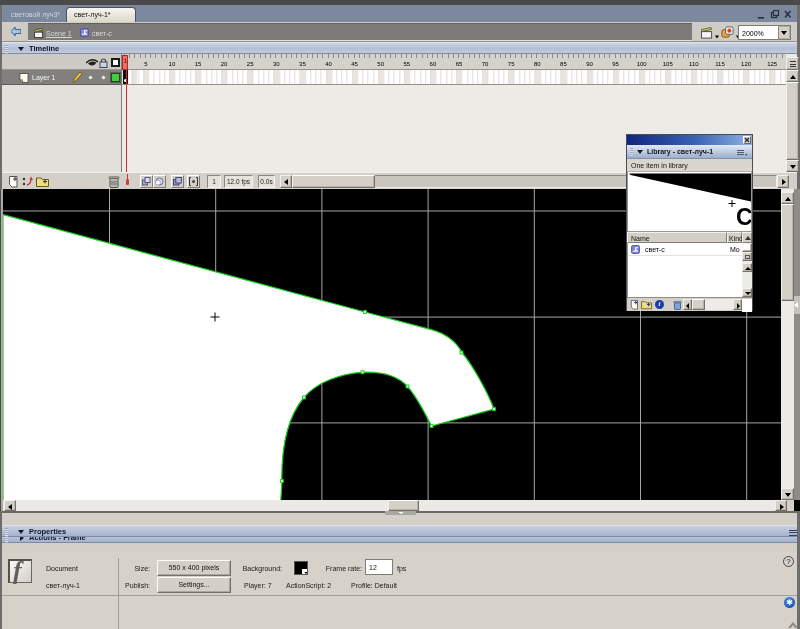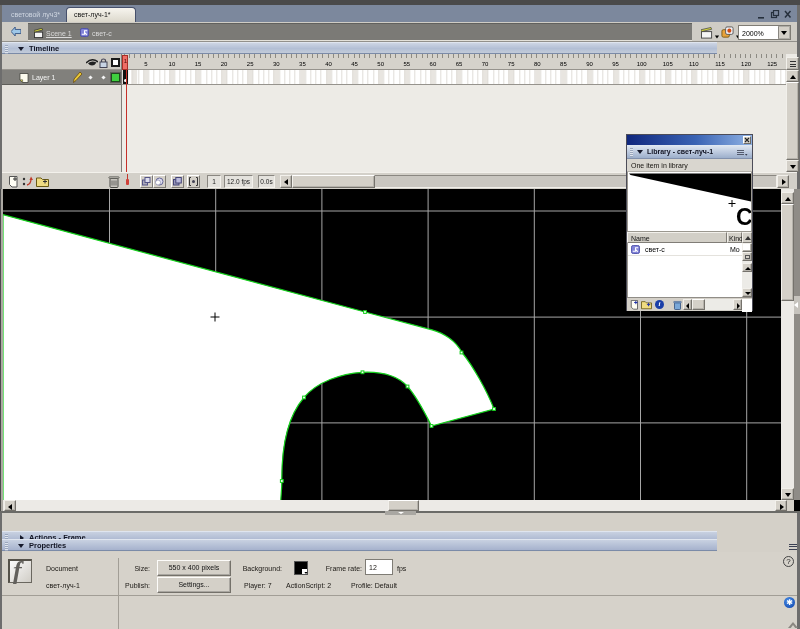--- a/index.html
+++ b/index.html
@@ -16,21 +16,21 @@
 
 #editbar{left:2px;top:22px;width:795px;height:20px;background:#cfccc5;border-bottom:1px solid #92908b;}
 #backarr{left:9px;top:5px;width:10px;height:9px;}
 #crumb{left:26px;top:1px;width:664px;height:18px;background:#7b7a76;border-top:1px solid #61615e;border-bottom:1px solid #e3e1da;}
 #crumb .t{color:#dadada;top:6px;}
 #zoombox{left:736px;top:3px;width:53px;height:15px;background:#fff;border:1px solid #7f7c75;}
 #zoombox span{left:3px;top:4px;color:#000;}
 #zoomdd{left:39px;top:0px;width:12px;height:13px;background:#d4d0c8;border:1px solid #aeaca6;border-left-color:#8a8781;}
 .dar{width:0;height:0;border-left:3px solid transparent;border-right:3px solid transparent;border-top:4px solid #000;}
 
-.phead{left:2px;width:715px;height:12px;background:linear-gradient(#c8d1e1,#a6b2cd);border-top:1px solid #dfe5ef;border-bottom:1px solid #7b8ba8;}
+.phead{left:2px;width:795px;height:12px;background:linear-gradient(#c8d1e1,#a6b2cd);border-top:1px solid #dfe5ef;border-bottom:1px solid #7b8ba8;}
 .phead .tri{left:16px;top:4px;width:0;height:0;border-left:3.5px solid transparent;border-right:3.5px solid transparent;border-top:4.5px solid #15182a;}
 .phead .trir{left:18px;top:2.5px;width:0;height:0;border-top:3.5px solid transparent;border-bottom:3.5px solid transparent;border-left:4.5px solid #15182a;}
 .phead .lbl{left:27px;top:2px;font-weight:bold;font-size:7.5px;color:#101322;}
 .grip{left:3px;top:2px;width:3px;height:9px;background:repeating-linear-gradient(#9aa6bc 0 1px,#dfe5ee 1px 2px);}
 #tlhead{top:42px;background:linear-gradient(#cdd5e4,#b3bfd5 55%,#c2cbd9);}
 
 #tl{left:2px;top:54px;width:795px;height:135px;background:#edebe6;font-size:7px;}
 #tlcolhead{left:0;top:0;width:119px;height:16px;background:#cdcac3;border-bottom:1px solid #98958f;}
 #tlsep{left:119px;top:0;width:1px;height:135px;background:#807d78;}
 #layerrow{left:0;top:16px;width:119px;height:15px;background:#81807c;border-bottom:1px solid #5e5d59;}
@@ -60,21 +60,21 @@
 .arr{position:absolute;width:0;height:0;}
 
 #stagewrap{left:0;top:189px;width:800px;height:322px;background:#000;}
 #stgL{left:0;top:0;width:3px;height:322px;background:#aca9a3;border-left:1px solid #4a4a4a;}
 #stgsvg{left:3px;top:0;}
 #vsb{left:781px;top:0;width:13px;height:311px;background:#eceae6;}
 #vsbstrip{left:794px;top:0;width:6px;height:311px;background:#8f8c87;}
 #vhandle{left:794px;top:107px;width:6px;height:18px;background:#c6c3bd;}
 #hsb{left:3px;top:311px;width:791px;height:11px;background:#eceae6;}
 
-#p1{top:531px;}#p2{top:526px;}#p3{top:539px;padding-left:32px;}
+#p1{top:531px;}#p2{top:526px;}#p3{top:525px;padding-left:32px;}
 #propbody{left:2px;top:552px;width:795px;height:77px;background:#d6d2ca;}
 #propbody .lbl{color:#1b1814;}
 .btn{background:#d4d0c8;border:1px solid #74716a;border-top-color:#fdfcfa;border-left-color:#fdfcfa;box-shadow:inset -1px -1px 0 #a9a6a0;text-align:center;color:#111;}
 #propsep1{left:116px;top:6px;width:1px;height:37px;background:#a29e96;}
 #prophr{left:0px;top:43px;width:795px;height:1px;background:#a29e96;}
 #propsep2{left:116px;top:44px;width:1px;height:33px;background:#a29e96;}
 
 #lib{left:626px;top:134px;width:127px;height:177px;border:1px solid #4c4c58;background:#d4d0c8;z-index:30;font-size:7px;}
 #libtitle{left:0;top:0;width:125px;height:10px;background:linear-gradient(90deg,#10277e,#3a63b4 55%,#8fb2e4);}
 #libx{left:116px;top:1px;width:8px;height:8px;background:#d4d0c8;border:1px solid #fff;border-right-color:#6e6b66;border-bottom-color:#6e6b66;}

